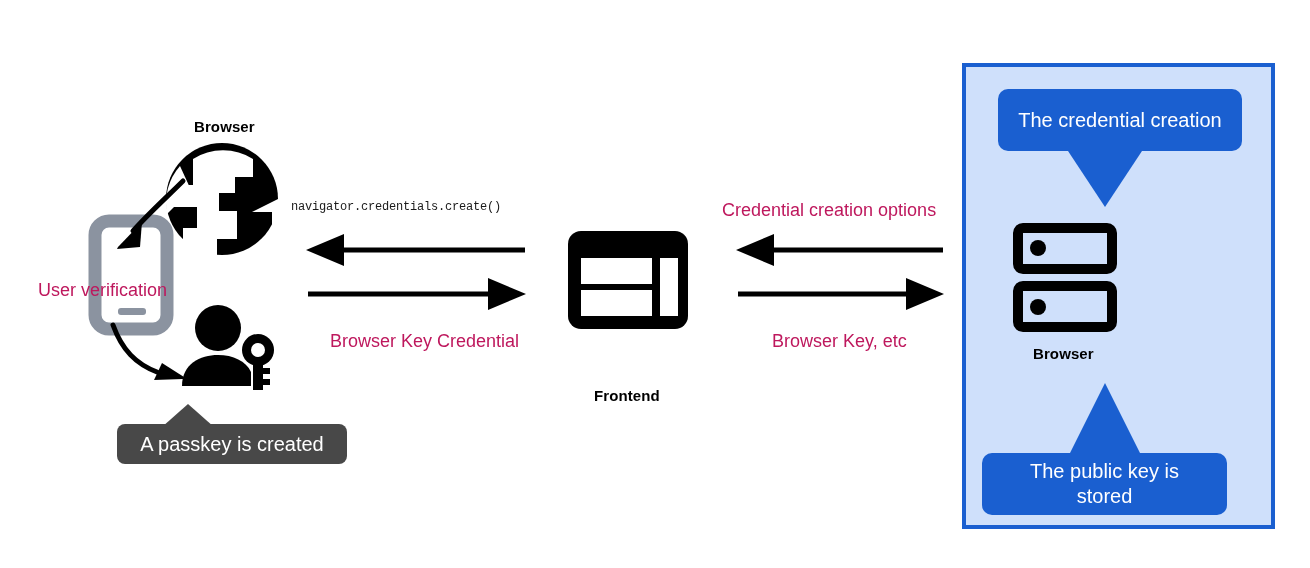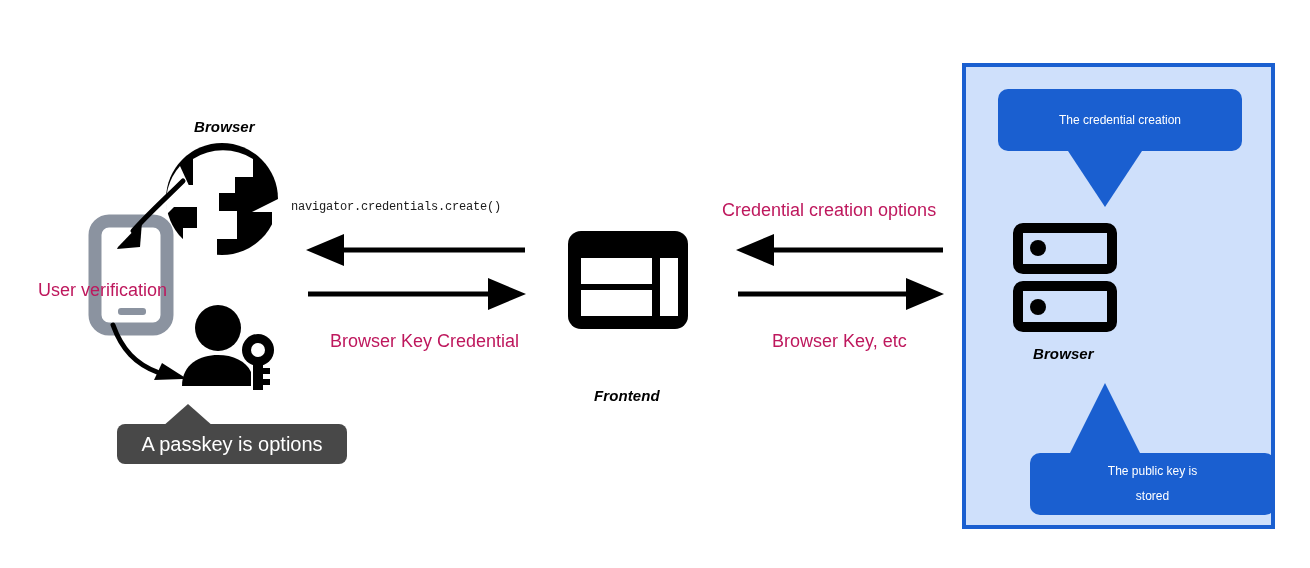--- a/index.html
+++ b/index.html
@@ -20,21 +20,20 @@
   .abs { position: absolute; }
 
   
   .label-bold {
     font-family: "Liberation Sans", sans-serif;
     font-weight: bold;
     font-size: 15px;
     color: #000000;
     white-space: nowrap;
     letter-spacing: 0.1px;
-    font-style: italic;
   }
   .label-plain {
     font-family: "Liberation Sans", sans-serif;
     font-weight: normal;
     font-size: 18px;
     color: #be185d;
     white-space: nowrap;
   }
   .label-mono {
     font-family: "Liberation Mono", "DejaVu Sans Mono", monospace;
@@ -55,37 +54,37 @@
     border: 4px solid #1a5fd0;
     box-sizing: border-box;
   }
 
   
   .callout {
     background: #1a5fd0;
     border-radius: 10px;
     color: #ffffff;
     font-family: "Liberation Sans", sans-serif;
-    font-size: 12px;
+    font-size: 20px;
     line-height: 25px;
     text-align: center;
     display: flex;
     align-items: center;
     justify-content: center;
     padding: 6px 14px;
     box-sizing: border-box;
   }
   .callout-top {
     left: 998px;
     top: 89px;
     width: 244px;
     height: 62px;
   }
   .callout-bottom {
-    left: 1030px;
+    left: 982px;
     top: 453px;
     width: 245px;
     height: 62px;
   }
 
   
   .tooltip-dark {
     left: 117px;
     top: 424px;
     width: 230px;
@@ -204,21 +203,21 @@
       <circle cx="1038" cy="307" r="8" fill="#000000"></circle>
     </g>
 
     <polygon points="1070,453 1140,453 1105,383" fill="#1a5fd0"></polygon>
   </svg>
 
   <div class="abs label-bold" style="left:194px; top:118px;">Browser</div>
 
   <div class="abs label-plain" style="left:38px; top:280px;">User verification</div>
 
-  <div class="abs tooltip-dark">A passkey is options</div>
+  <div class="abs tooltip-dark">A passkey is created</div>
 
   <div class="abs label-mono" style="left:291px; top:200px;">navigator.credentials.create()</div>
 
   <div class="abs label-plain" style="left:330px; top:331px;">Browser Key Credential</div>
 
   <div class="abs label-bold" style="left:594px; top:339px;margin-top:48px;">Frontend</div>
 
   <div class="abs label-plain" style="left:722px; top:200px;">Credential creation options</div>
 
   <div class="abs label-plain" style="left:772px; top:331px;">Browser Key, etc</div>

